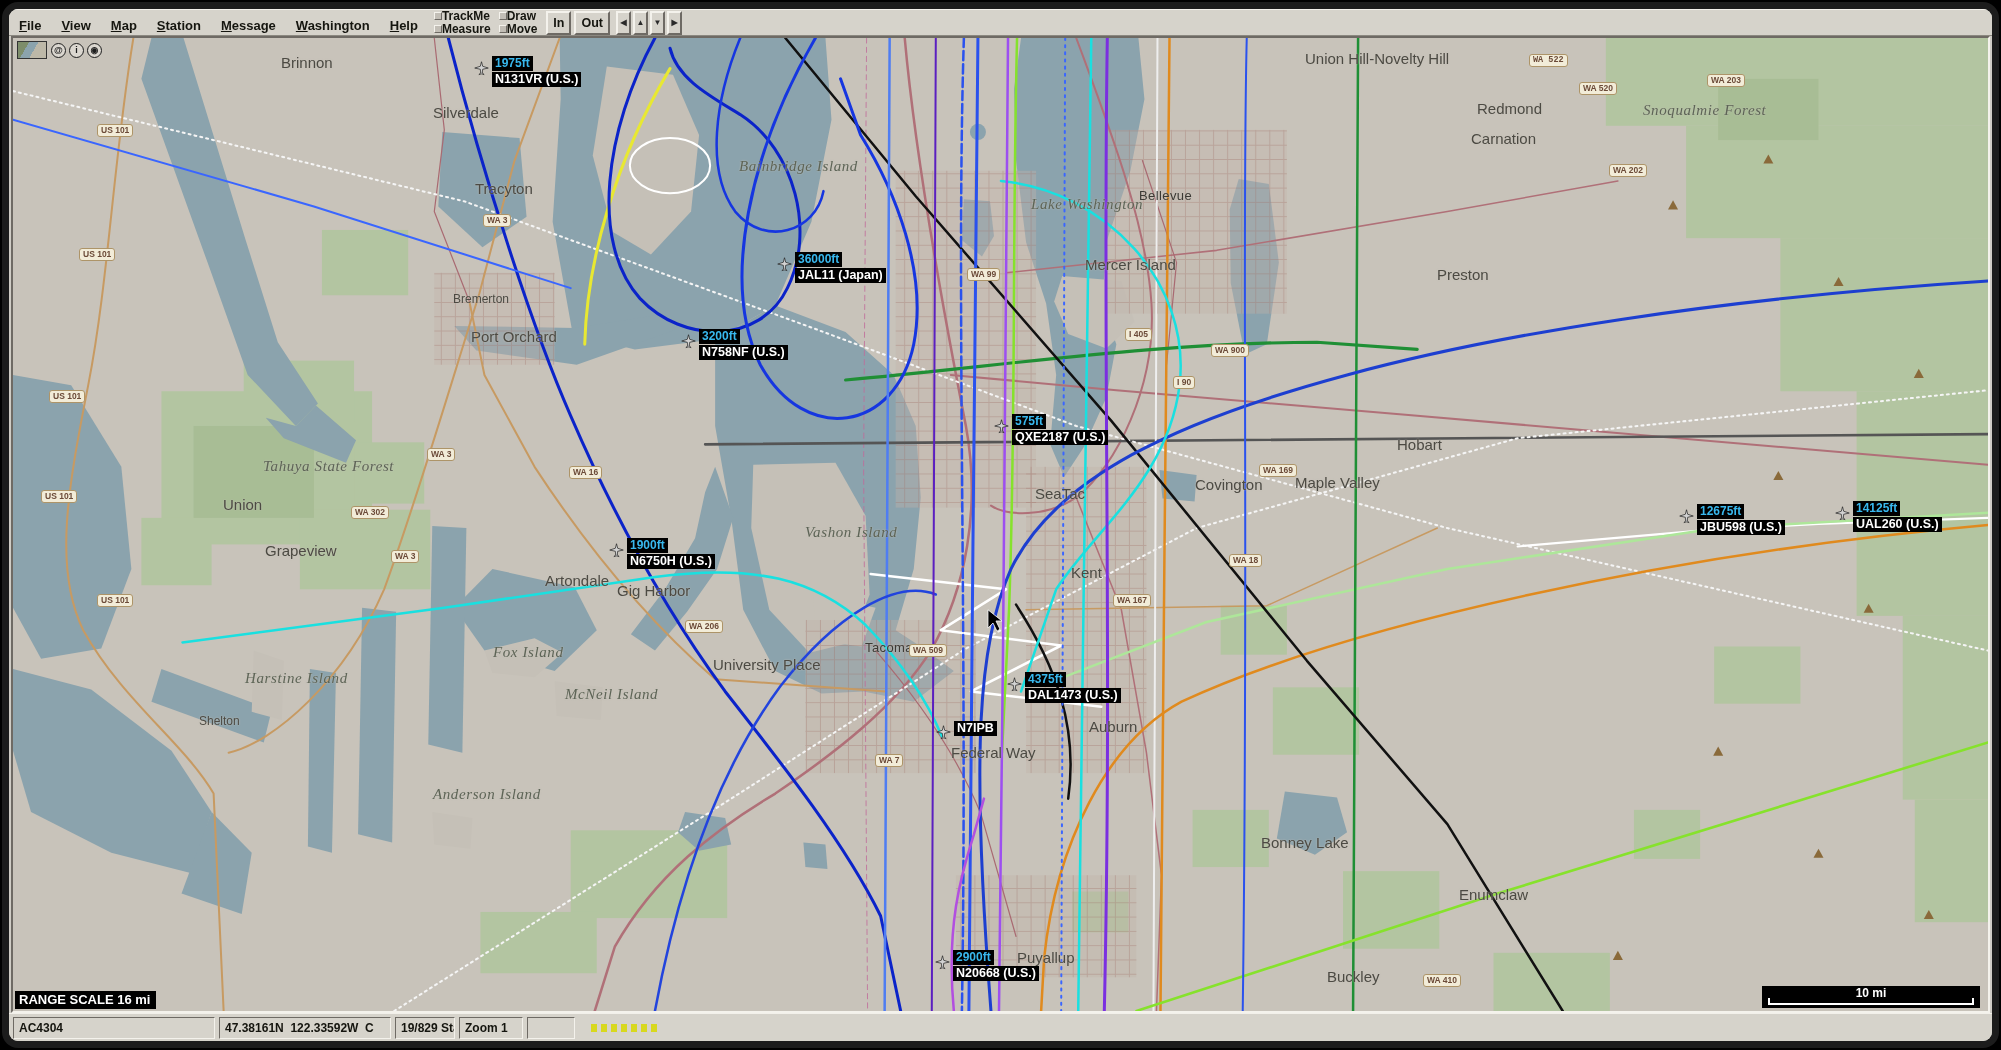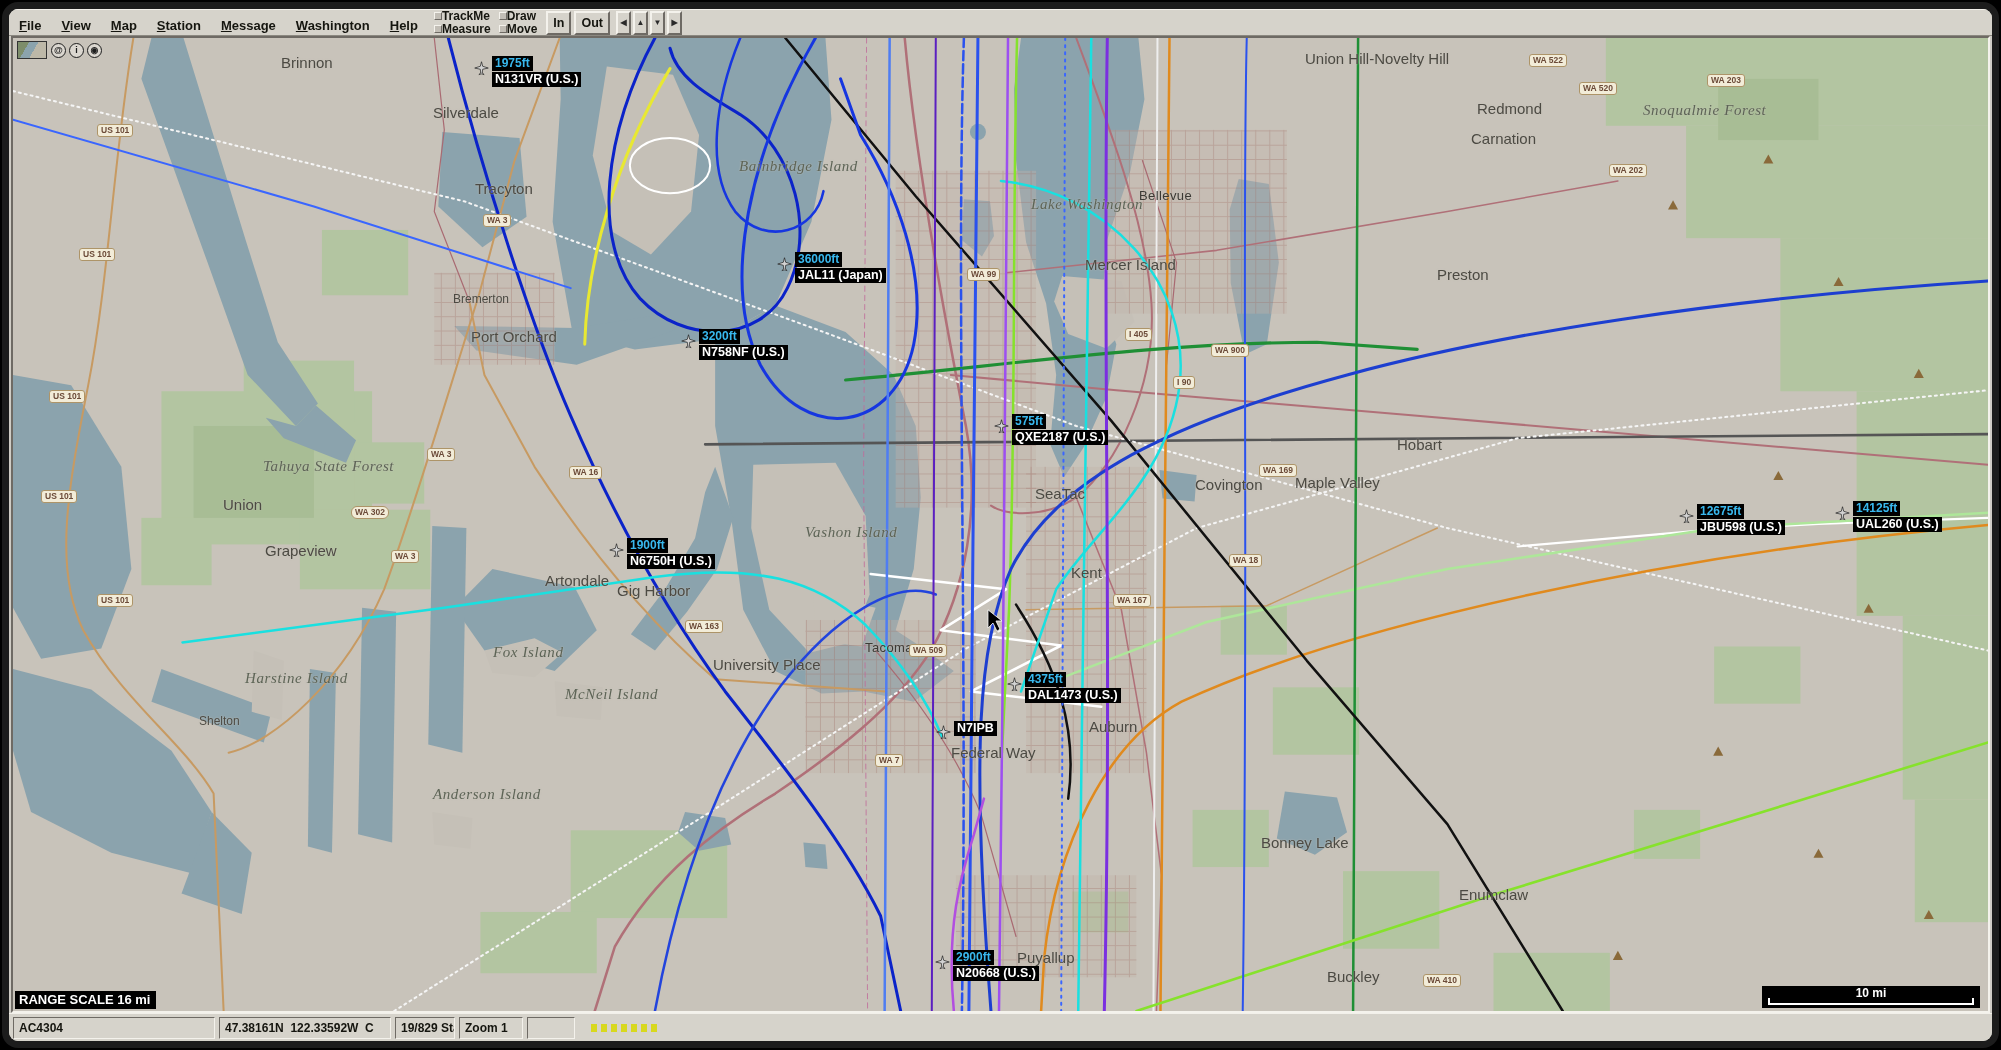--- a/index.html
+++ b/index.html
@@ -328,34 +328,34 @@
     <div>
 
     <div class="shield" style="position: absolute; left: 84px; top: 86px;">US 101</div>
         <div class="shield" style="position: absolute; left: 66px; top: 210px;">US 101</div>
         <div class="shield" style="position: absolute; left: 36px; top: 352px;">US 101</div>
         <div class="shield" style="position: absolute; left: 28px; top: 452px;">US 101</div>
         <div class="shield" style="position: absolute; left: 84px; top: 556px;">US 101</div>
         <div class="shield" style="position: absolute; left: 470px; top: 176px;">WA 3</div>
         <div class="shield" style="position: absolute; left: 414px; top: 410px;">WA 3</div>
         <div class="shield" style="position: absolute; left: 378px; top: 512px;">WA 3</div>
-        <div class="shield" style="position: absolute; left: 338px; top: 468px; border-radius: 6px;">WA 302</div>
+        <div class="shield" style="position: absolute; left: 338px; top: 468px;">WA 302</div>
         <div class="shield" style="position: absolute; left: 556px; top: 428px;">WA 16</div>
-        <div class="shield" style="position: absolute; left: 672px; top: 582px;">WA 163</div>
+        <div class="shield" style="position: absolute; left: 672px; top: 582px;">WA 206</div>
         <div class="shield" style="position: absolute; left: 896px; top: 606px;">WA 509</div>
         <div class="shield" style="position: absolute; left: 954px; top: 230px;">WA 99</div>
         <div class="shield" style="position: absolute; left: 862px; top: 716px;">WA 7</div>
         <div class="shield" style="position: absolute; left: 1100px; top: 556px;">WA 167</div>
         <div class="shield" style="position: absolute; left: 1216px; top: 516px;">WA 18</div>
         <div class="shield" style="position: absolute; left: 1246px; top: 426px;">WA 169</div>
         <div class="shield" style="position: absolute; left: 1198px; top: 306px;">WA 900</div>
         <div class="shield" style="position: absolute; left: 1112px; top: 290px;">I 405</div>
         <div class="shield" style="position: absolute; left: 1160px; top: 338px;">I 90</div>
         <div class="shield" style="position: absolute; left: 1566px; top: 44px;">WA 520</div>
-        <div class="shield" style="position: absolute; left: 1516px; top: 16px;">WA 522</div>
+        <div class="shield" style="position: absolute; left: 1516px; top: 16px; font-family: Liberation Mono, monospace;">WA 522</div>
         <div class="shield" style="position: absolute; left: 1596px; top: 126px;">WA 202</div>
         <div class="shield" style="position: absolute; left: 1694px; top: 36px;">WA 203</div>
         <div class="shield" style="position: absolute; left: 1410px; top: 936px;">WA 410</div>
       </div>
 
     <div>
 
         <div class="station" style="position: absolute; left: 479px; top: 18px;">
           <span class="plane-icon">
             <svg viewBox="0 0 20 20" width="15" height="15">

